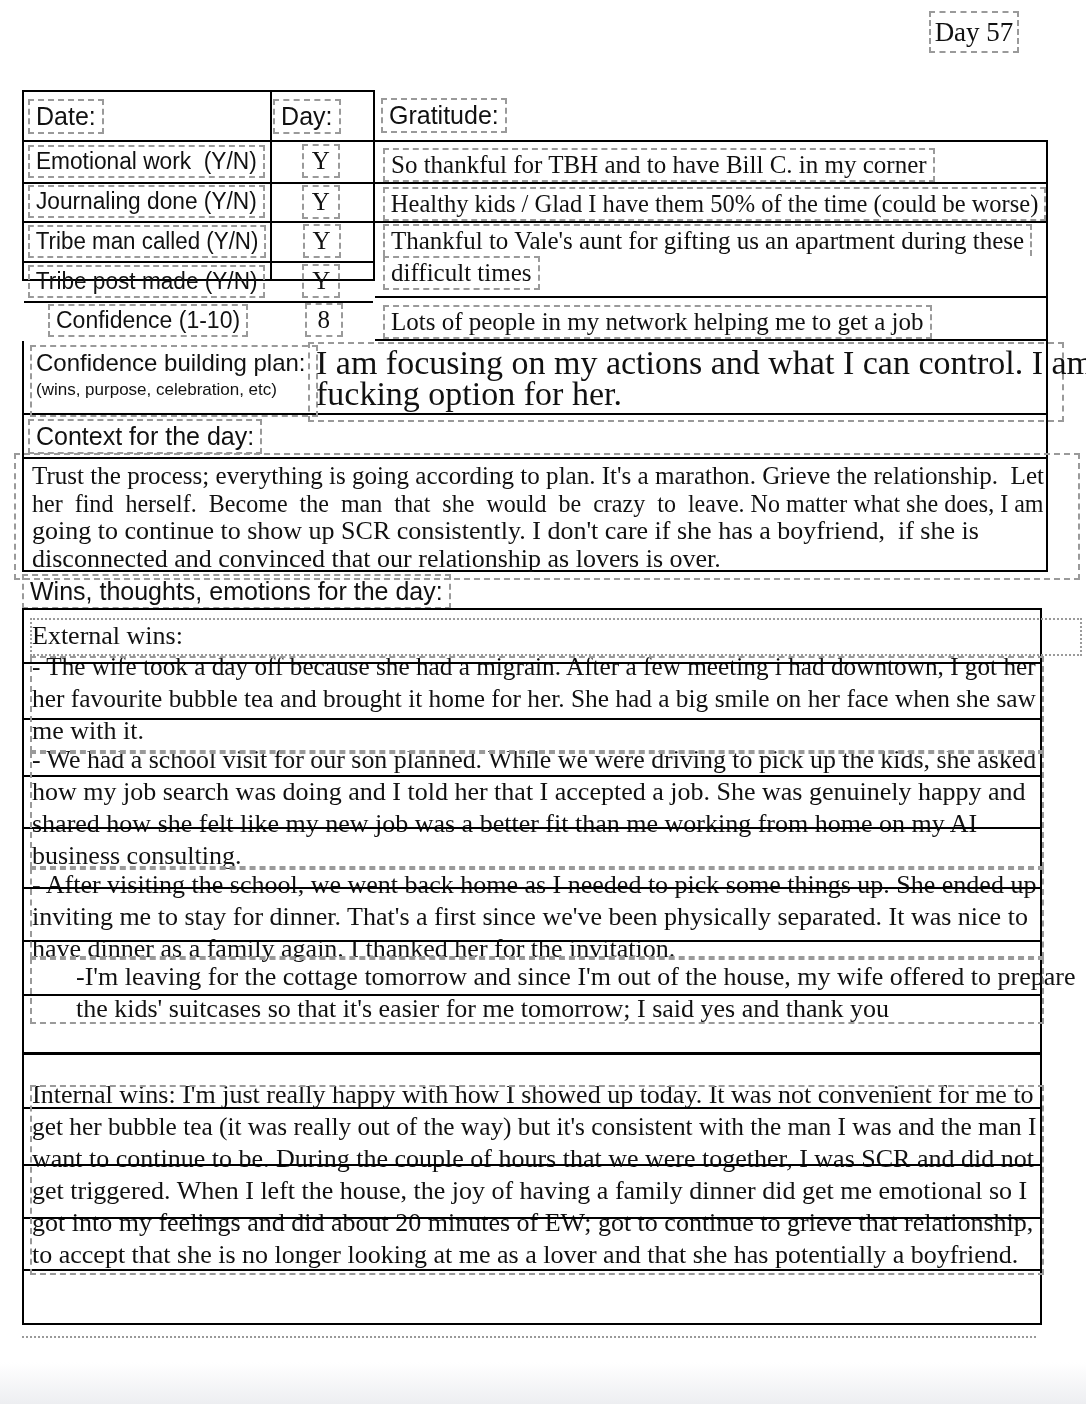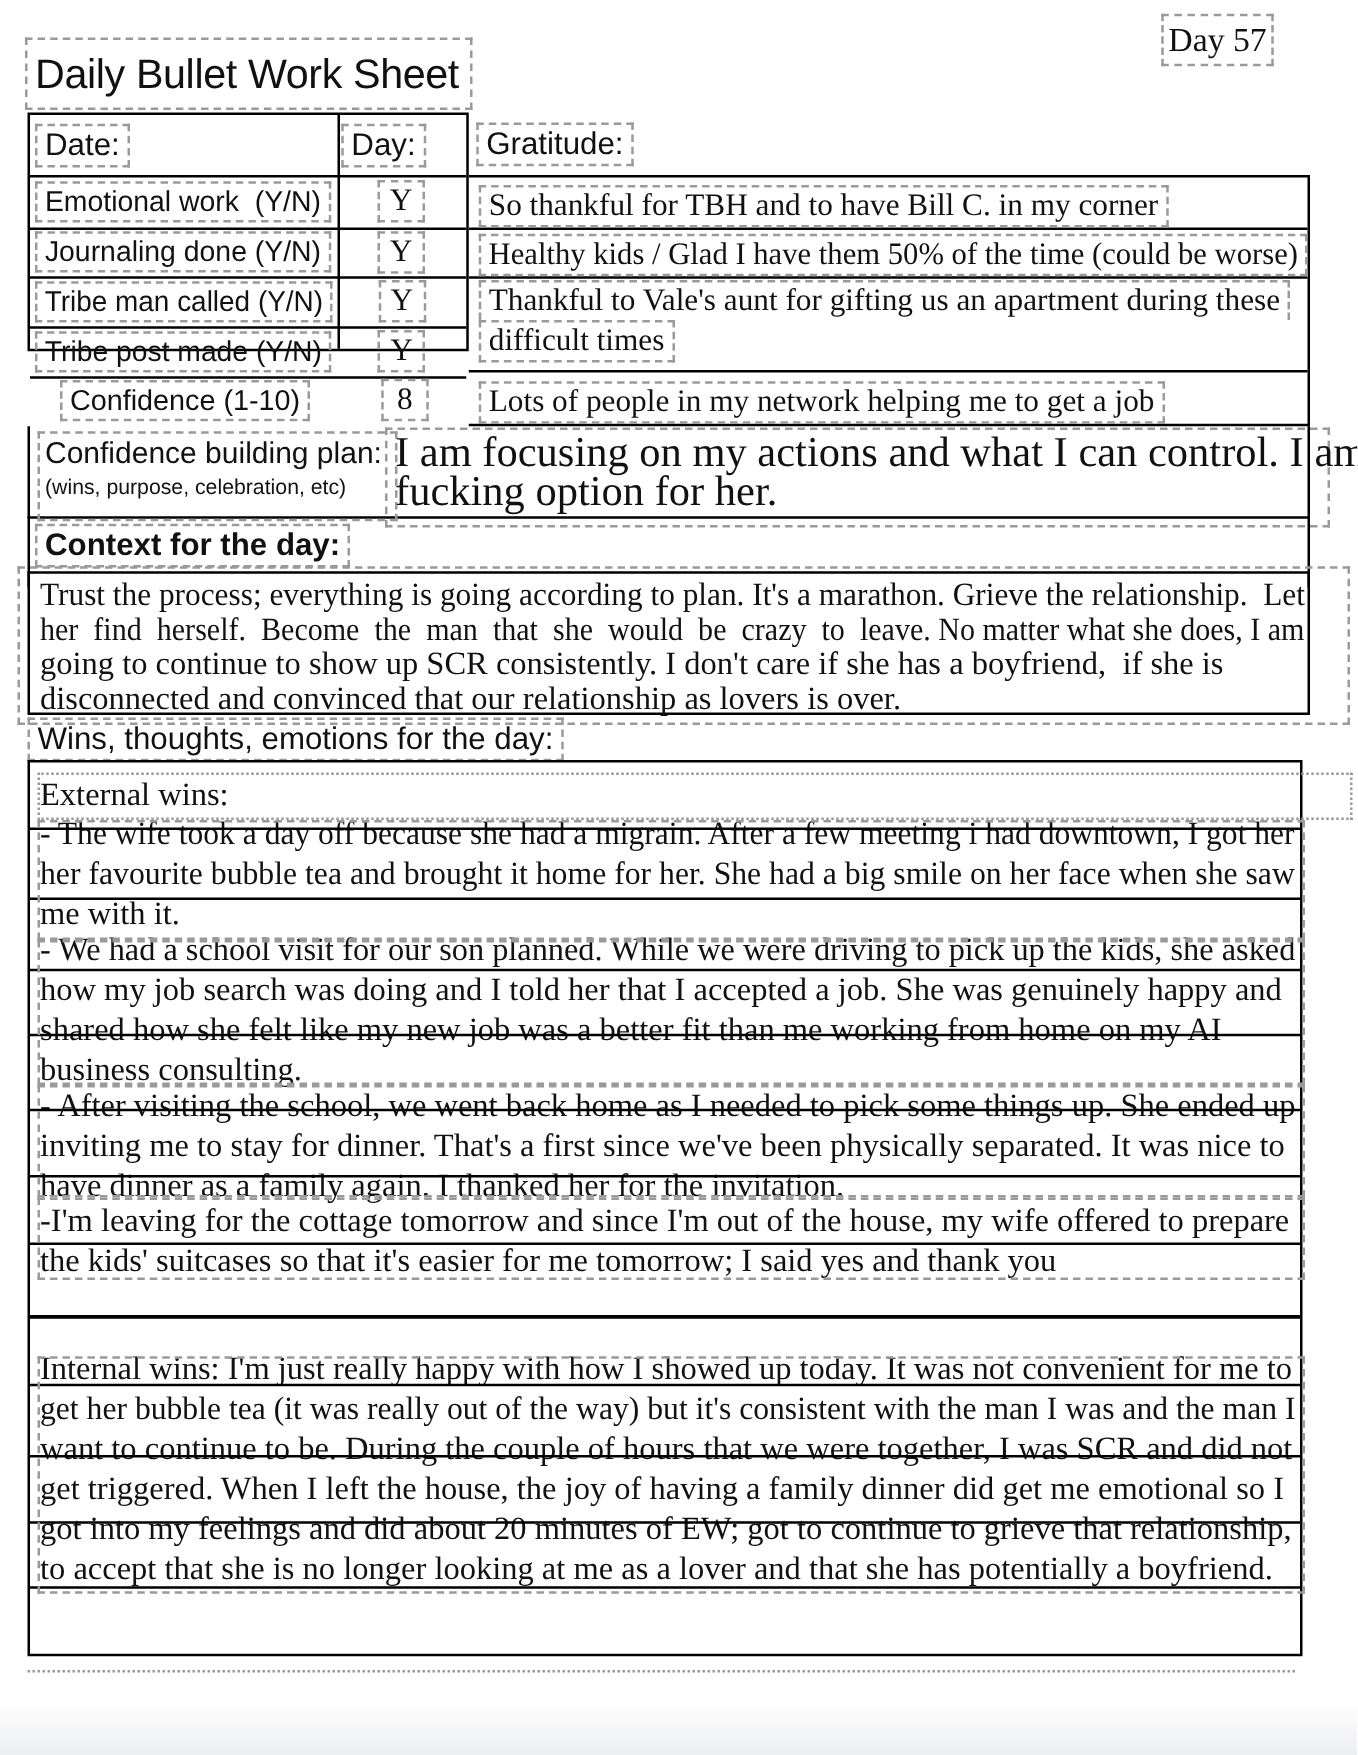--- a/index.html
+++ b/index.html
@@ -32,55 +32,52 @@
   .g1{height:43px;} .g2{height:40px;} .g3{height:33px;border-bottom:none;align-items:flex-end;} .g4{height:43px;border-bottom:2px solid #000;align-items:flex-start;} .g5{height:42px;border-bottom:none;}
   .g3 .anno-in{border-bottom:none;}
   
   #plan-row{left:22px;top:341px;width:1026px;height:74px;border-left:2px solid #000;border-right:2px solid #000;border-bottom:2px solid #000;}
   #plan-label{position:absolute;left:6px;top:4px;width:276px;height:64px;padding:2px 4px;}
   #plan-label .l1{font-size:24px;}
   #plan-label .l2{font-size:17px;margin-top:3px;}
   #plan-value{position:absolute;left:284px;top:1px;width:740px;height:70px;padding:3px 6px;}
   #plan-value .fitline{font-size:34px;line-height:31px;}
   
-  #ctx-label-row{left:22px;top:415px;width:1026px;height:55px;border-left:2px solid #000;border-right:2px solid #000;font-weight:bold;}
+  #ctx-label-row{left:22px;top:415px;width:1026px;height:55px;border-left:2px solid #000;border-right:2px solid #000;}
   #ctx-label{position:absolute;left:4px;top:4px;font-size:25px;}
   #ctx-anno{left:14px;top:453px;width:1066px;height:127px;z-index:4;}
   #ctx-box{left:22px;top:457px;width:1026px;height:115px;border:2px solid #000;padding:3px 0 0 8px;}
   #ctx-box .fitline{font-size:26px;line-height:27.5px;width:1012px;}
   
   #wins-label{left:22px;top:574px;}
   #wins-label .anno-in{font-size:25px;}
   #wins-box{left:22px;top:608px;width:1020px;height:717px;border:2px solid #000;}
   #wins-box .txt{position:absolute;left:8px;width:1004px;z-index:1;}
   #wins-box .fitline{font-size:26px;line-height:32px;}
   #ext-label{top:10px;}
-  #p1{top:41px;} #p2{top:134px;} #p3{top:259px;} #p4{top:351px;} #pint{top:469px;}
+  #p1{top:41px;} #p2{top:134px;} #p3{top:259px;} #p4{top:351px;margin-left:44px;} #pint{top:469px;}
   .hline{position:absolute;left:0;width:100%;height:2px;background:#000;z-index:2;}
   .hline.thick{height:3px;}
   .wanno{position:absolute;border:2px dashed #9a9a9a;z-index:3;pointer-events:none;box-sizing:border-box;}
   #d-ext{left:6px;top:8px;width:1052px;height:38px;border-style:dotted;}
   #d-p1{left:6px;top:46px;width:1014px;height:96px;}
   #d-p2{left:6px;top:142px;width:1014px;height:116px;}
   #d-p3{left:6px;top:258px;width:1014px;height:90px;}
   #d-p4{left:6px;top:348px;width:1014px;height:66px;}
   #d-int{left:6px;top:475px;width:1014px;height:190px;}
   #bottom-dotted{left:22px;top:1336px;width:1014px;height:2px;border-top:2px dotted #9a9a9a;}
   #bottom-fade{left:0;top:1340px;width:1086px;height:64px;background:linear-gradient(180deg,#ffffff 0%,#ffffff 35%,#edeef1 100%);}
   .fitline{white-space:pre;transform-origin:0 50%;overflow:visible;}
   .fitw{display:inline-block;transform-origin:0 50%;}
 </style>
 </head>
 <body>
 
 <div id="page">
 
-  <div class="abs anno" id="title-box">
-    <span class="t fitw">Daily Bullet Work Sheet</span>
-  </div>
   <div class="abs anno serif" id="day-badge">
     <span>Day 57</span>
   </div>
 
   <div class="abs" id="ltable">
     <div class="vline"></div>
     <div class="lrow" style="top:0;height:48px;">
       <div class="lcell">
         <span class="anno-in lbl hdr-lbl">Date:</span>
       </div>

